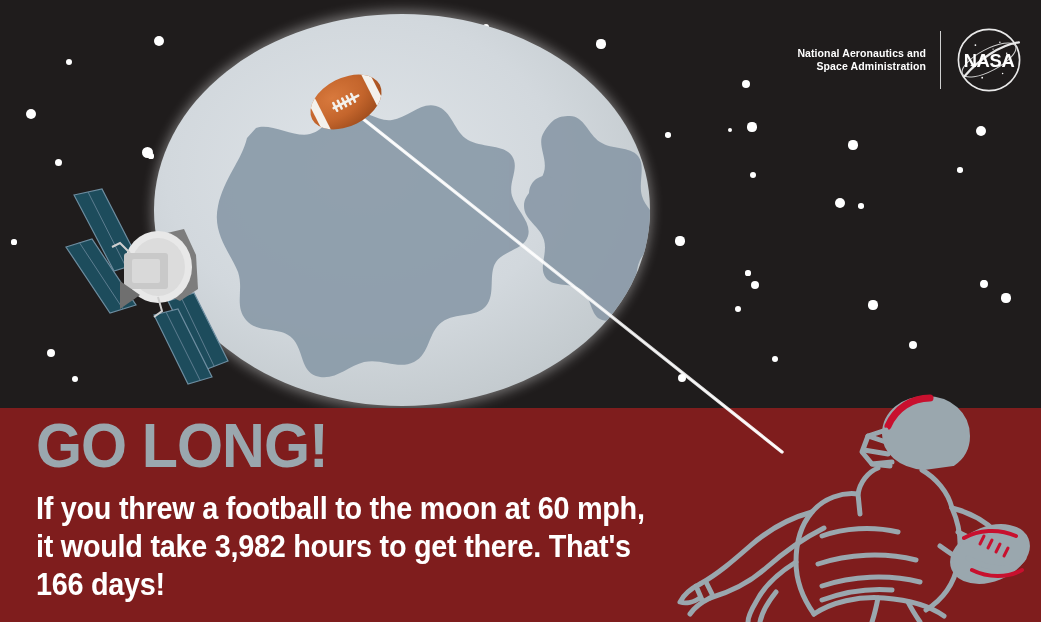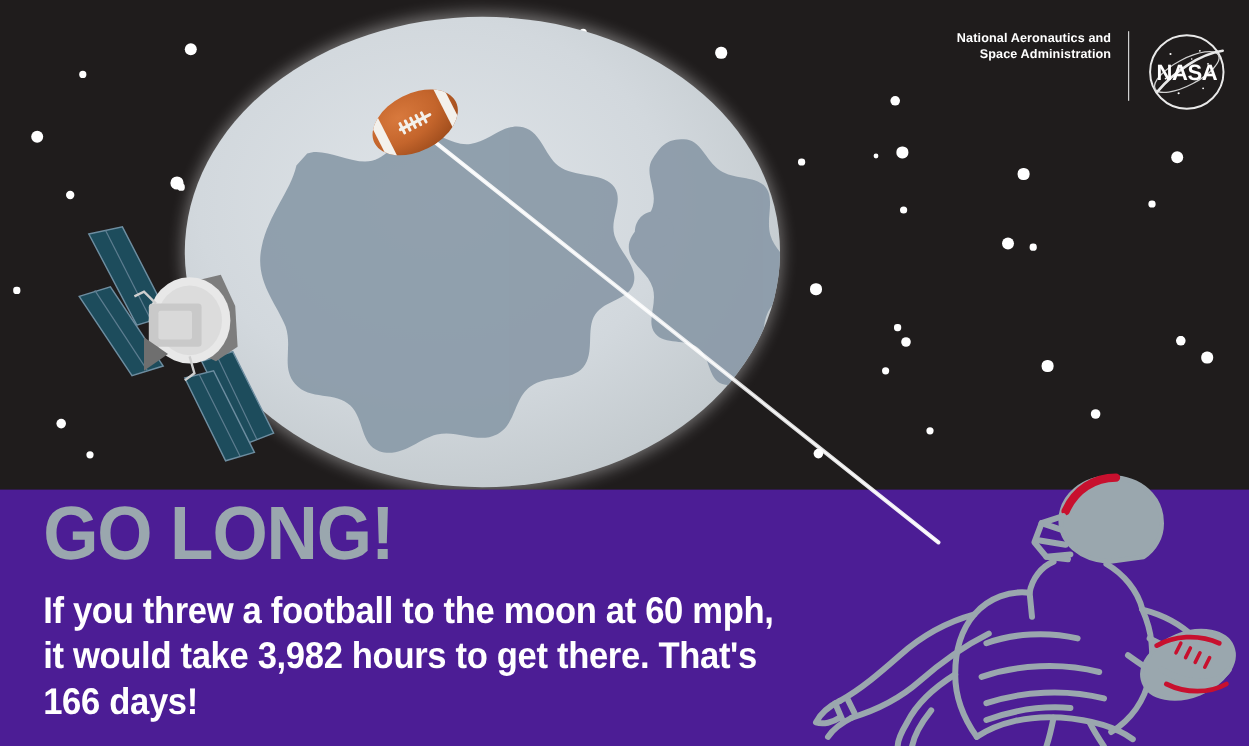--- a/index.html
+++ b/index.html
@@ -14,21 +14,21 @@
   
   #space{
     position:absolute;left:0;top:0;width:1041px;height:410px;
     background:#1f1c1c;overflow:hidden;
   }
   .star{position:absolute;background:#ffffff;border-radius:50%;}
 
   
   #nasa-lockup{
     position:absolute;right:18px;top:26px;
-    display:flex;align-items:flex-start;gap:14px;
+    display:flex;align-items:center;gap:14px;
     z-index:40;
   }
   #nasa-wordmark{
     color:#ffffff;font-size:10.5px;line-height:13px;
     font-weight:bold;text-align:right;letter-spacing:.1px;
     white-space:pre-line;
   }
   #nasa-divider{width:1px;height:58px;background:#cfcfcf;}
   #nasa-meatball{width:68px;height:68px;display:block;}
 
@@ -49,21 +49,21 @@
 
   
   #football{position:absolute;left:300px;top:62px;z-index:30;}
 
   
   #satellite{position:absolute;left:62px;top:185px;z-index:28;}
 
   
   #banner{
     position:absolute;left:0;top:408px;width:1041px;height:214px;
-    background:#4c1d95;overflow:hidden;
+    background:#7f1d1d;overflow:hidden;
   }
   #headline{
     position:absolute;left:36px;top:6px;
     color:#9aa7ae;font-size:63px;line-height:63px;
     font-weight:bold;letter-spacing:-1px;
     font-family:"Liberation Sans Narrow","Liberation Sans",sans-serif;
     transform:scaleX(.94);transform-origin:left top;
     white-space:nowrap;
   }
   #subtext{

